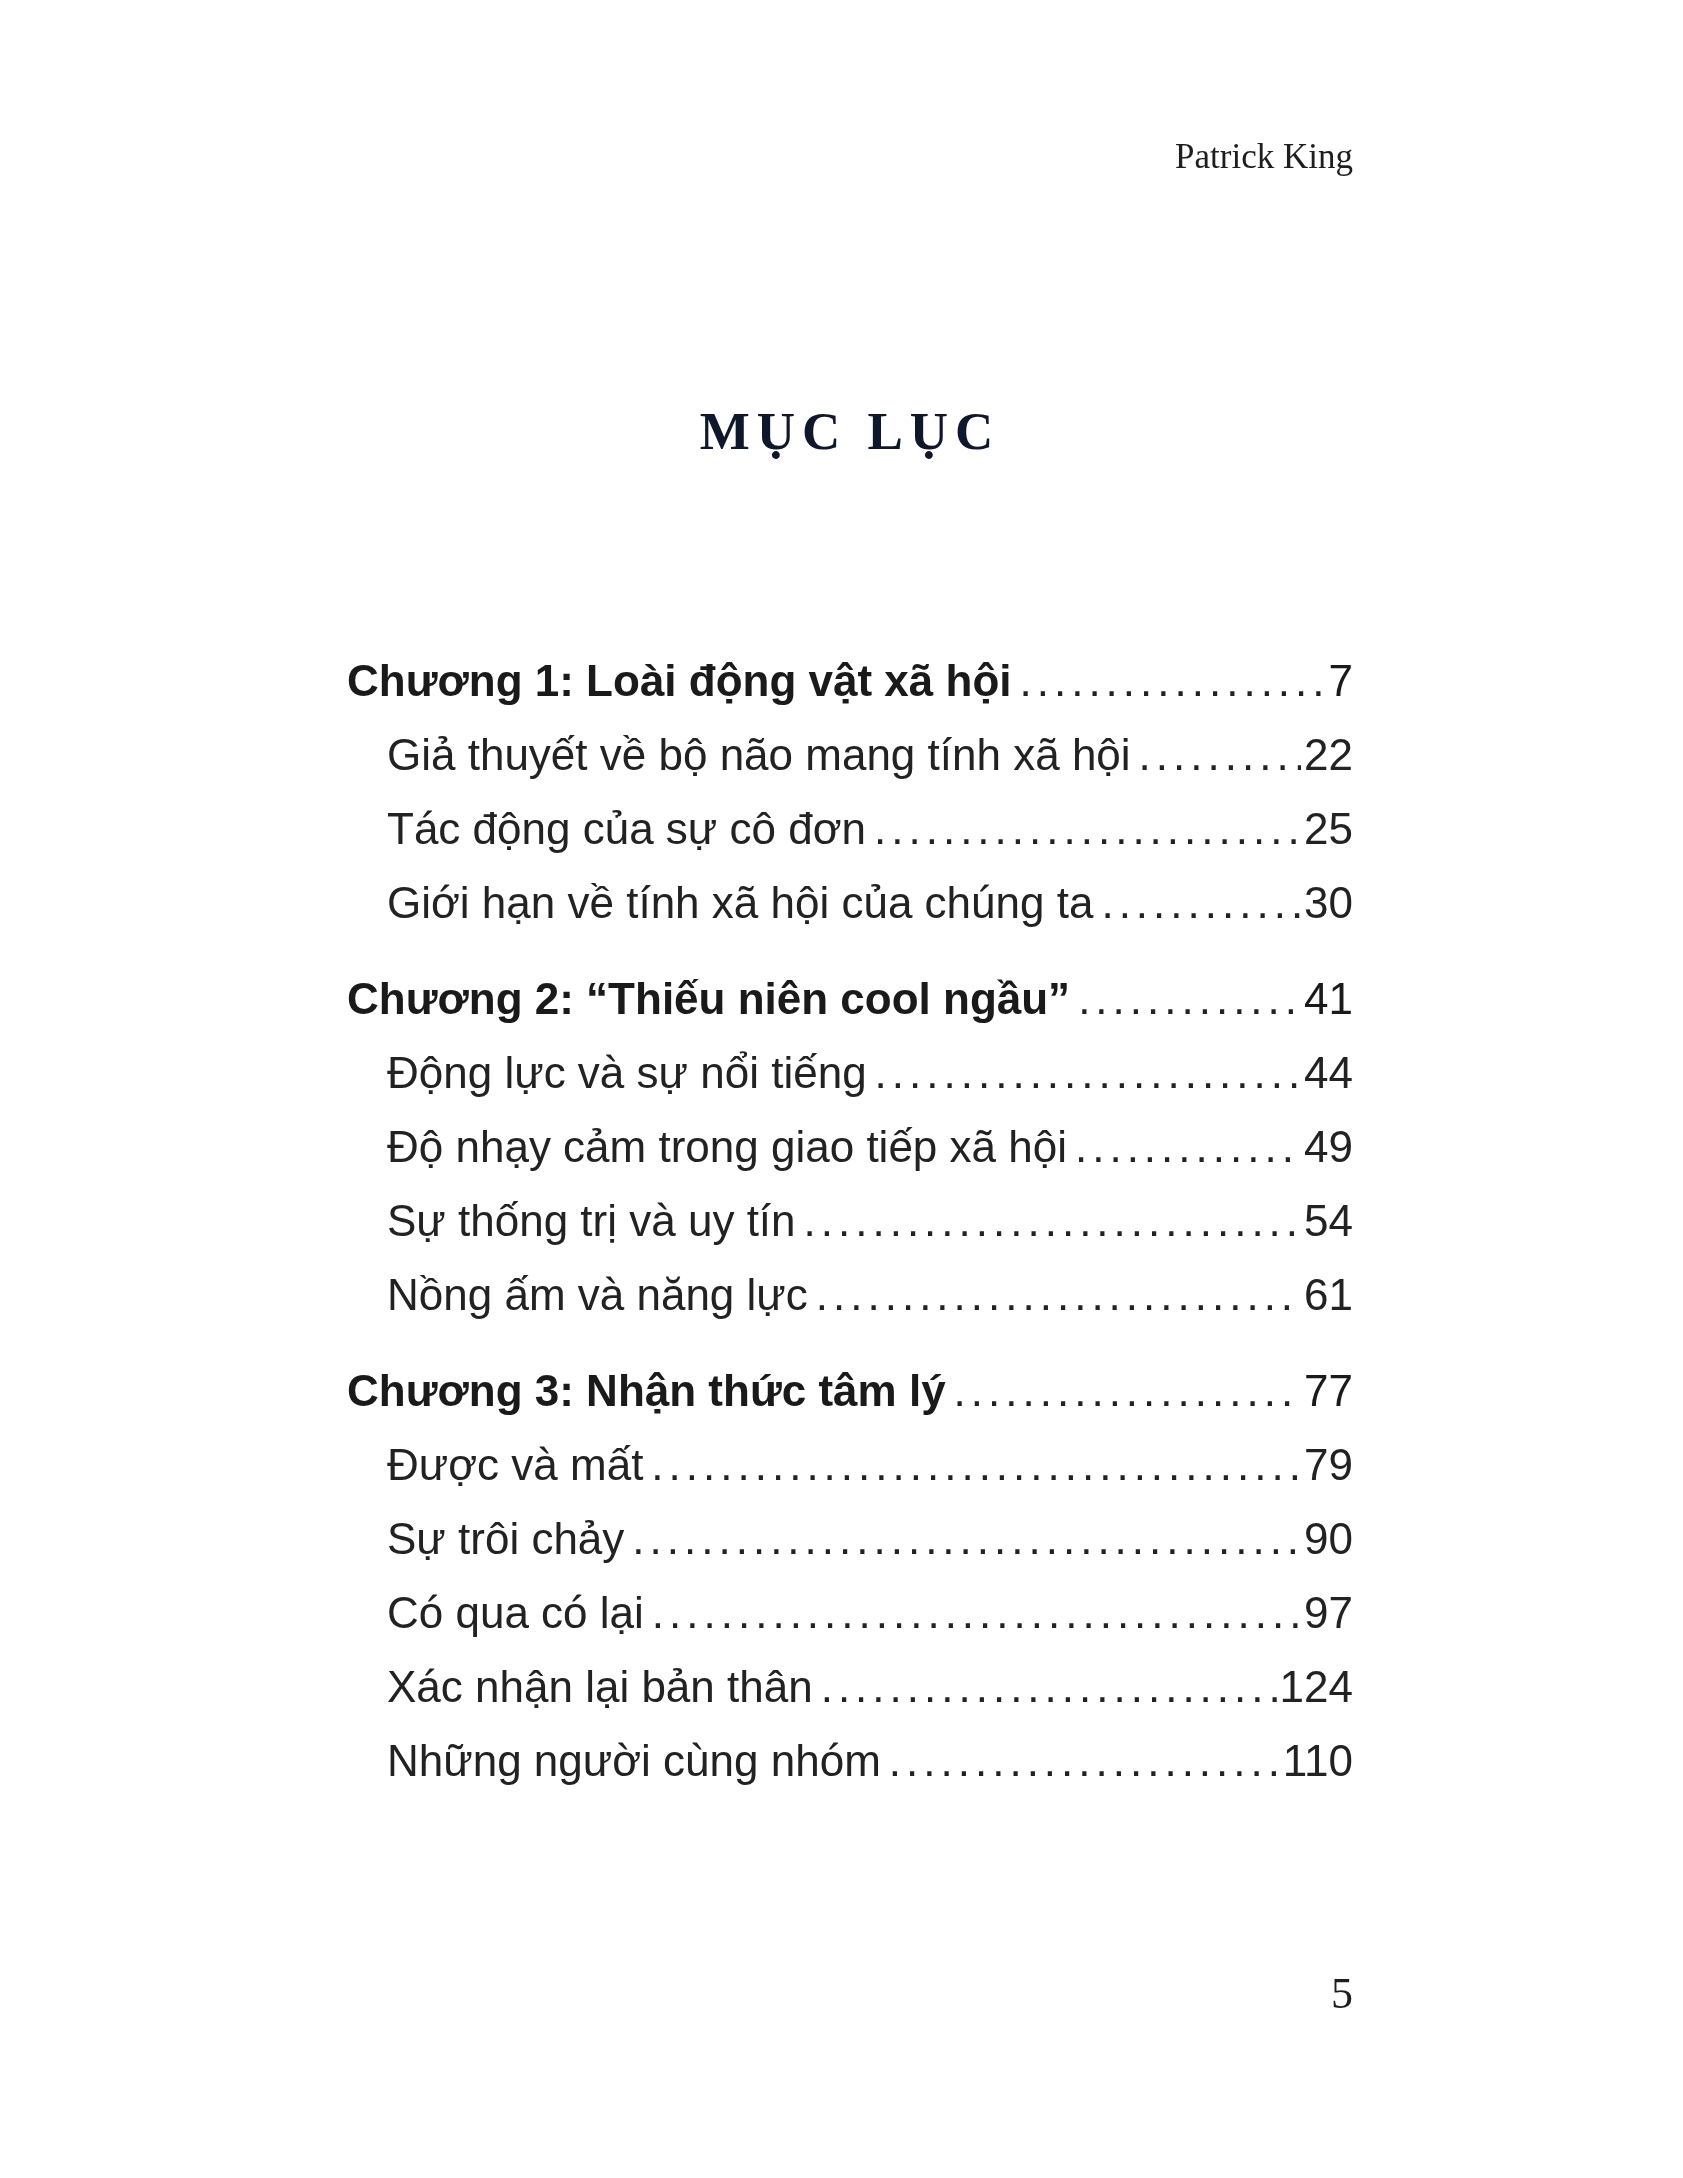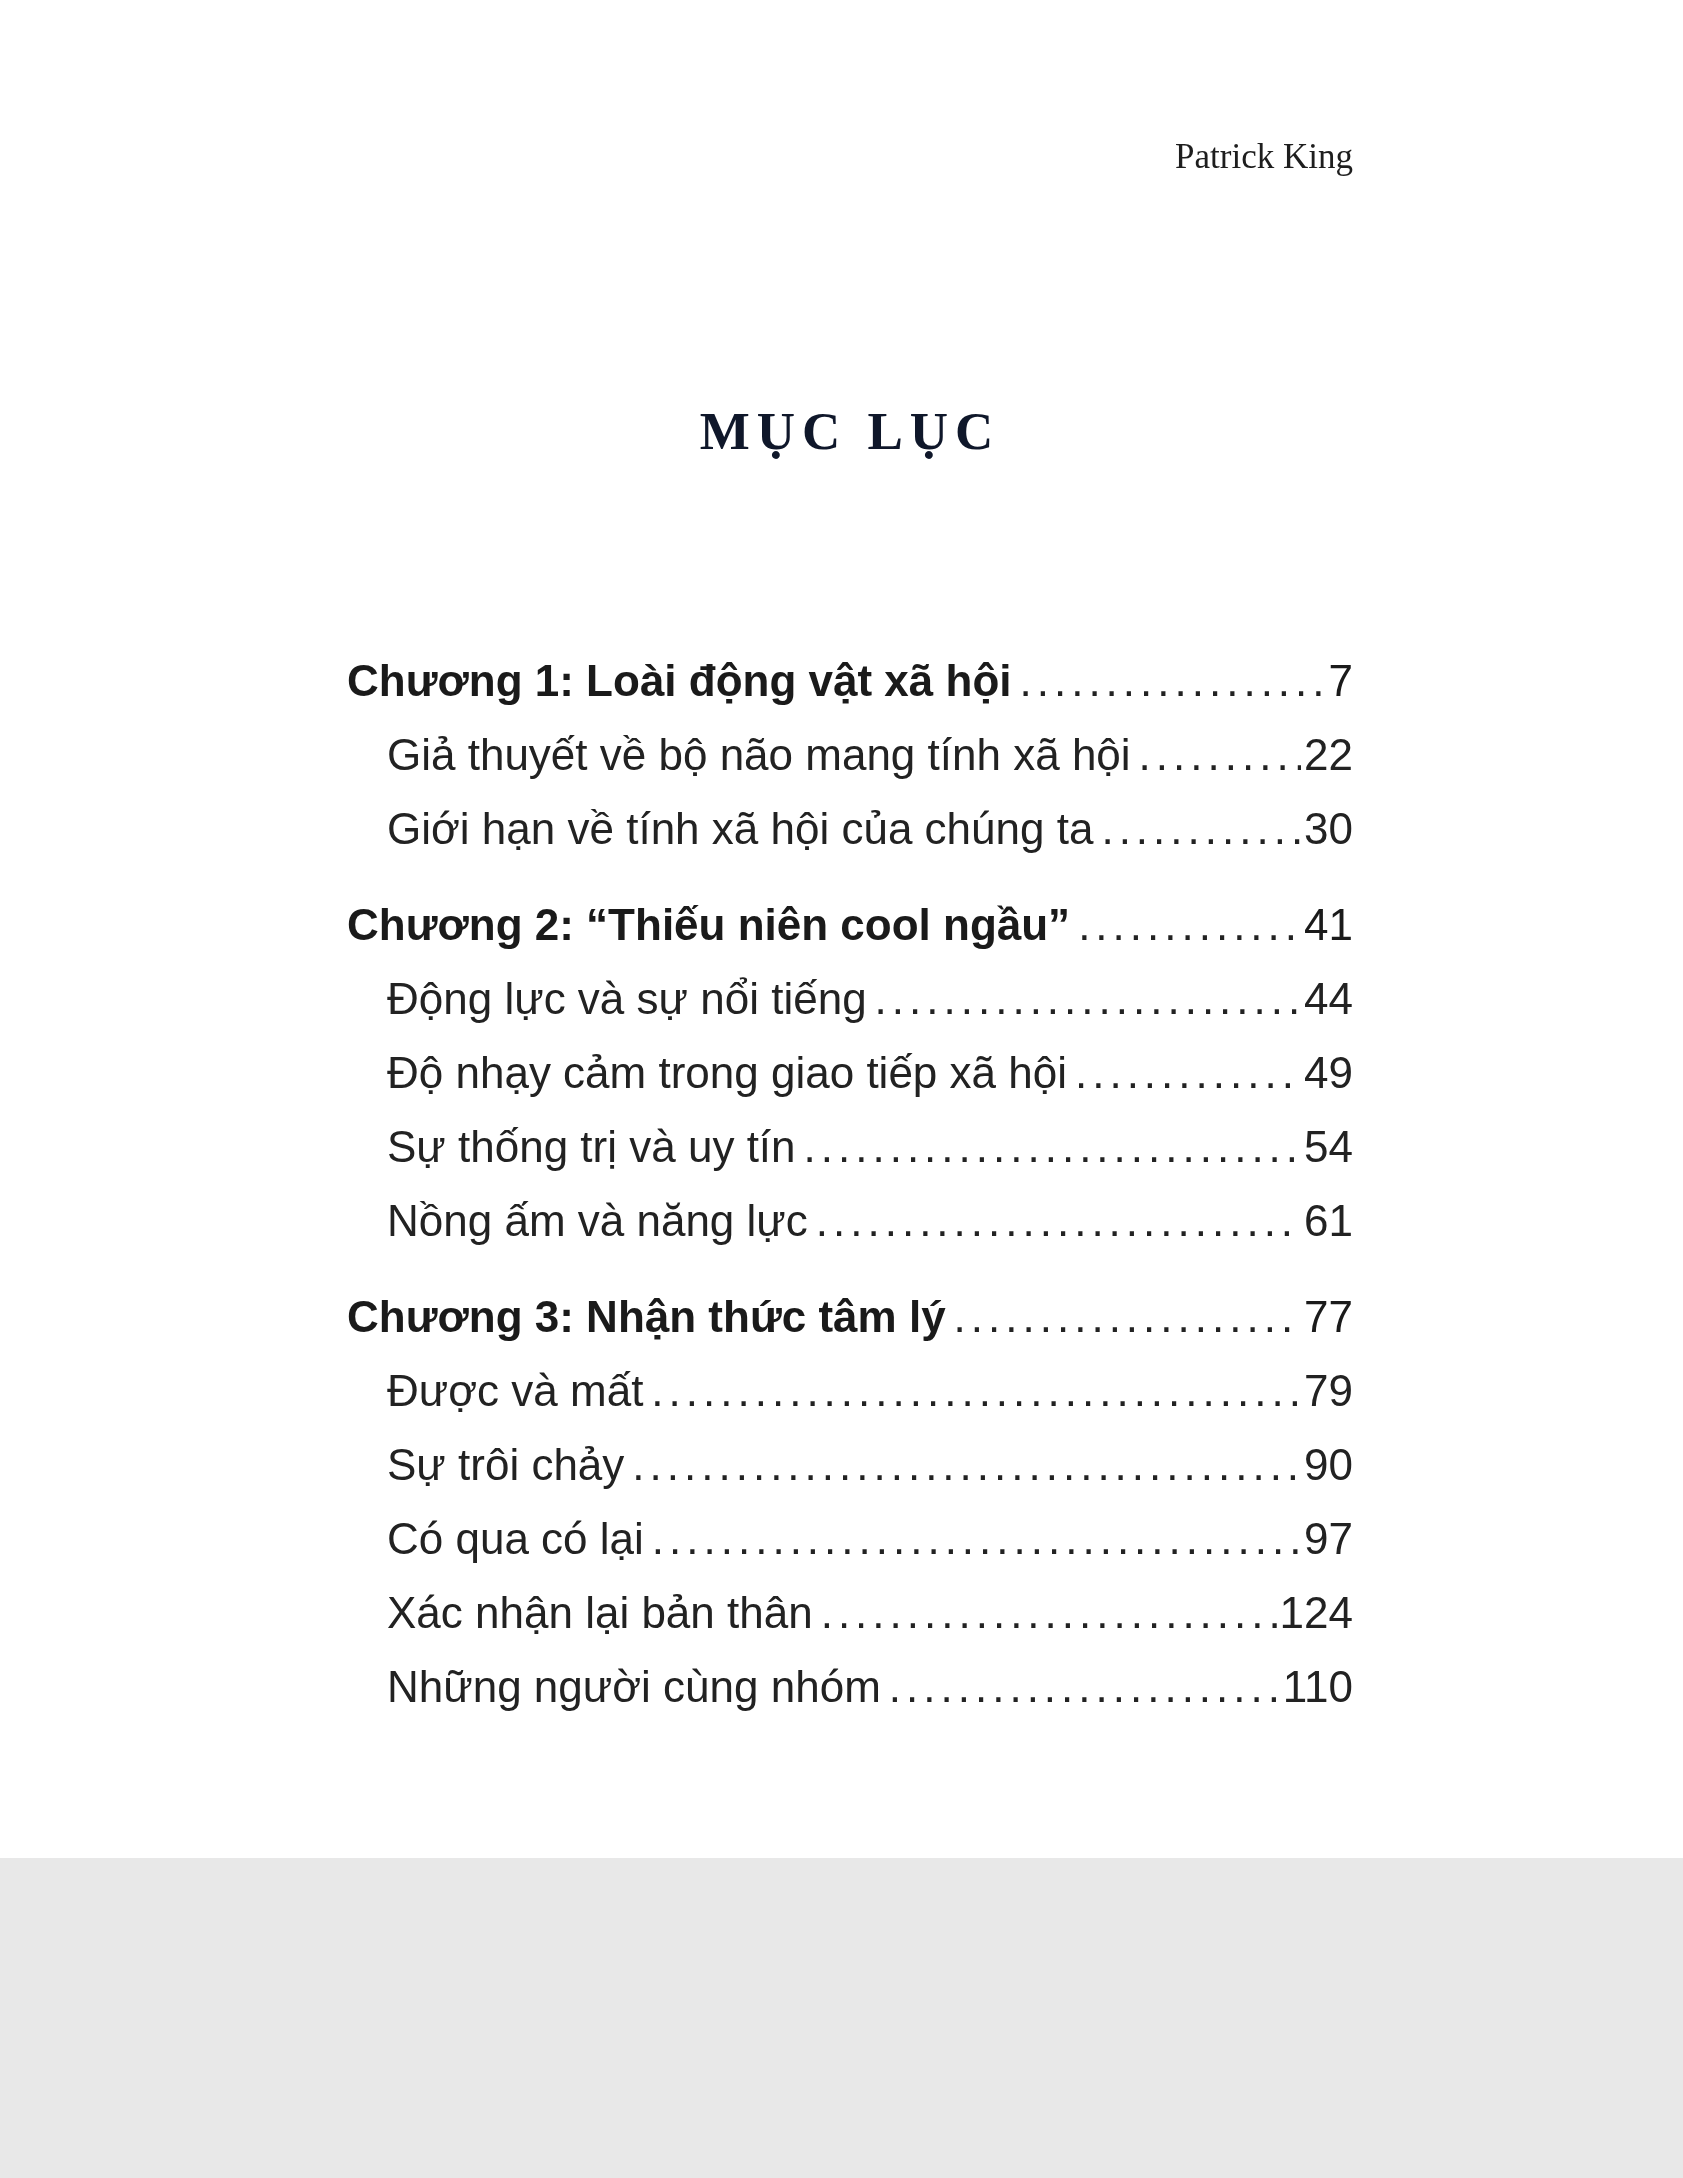--- a/index.html
+++ b/index.html
@@ -3,21 +3,21 @@
 <meta charset="utf-8">
 <style>
   html, body {
     margin: 0;
     padding: 0;
     background: #e8e8e8;
   }
   .page {
     position: relative;
     width: 1683px;
-    height: 1858px;
+    height: 2178px;
     background: #ffffff;
     font-family: "Liberation Sans", sans-serif;
     color: #1c1c1c;
     overflow: hidden;
   }
   .content-col {
     position: absolute;
     left: 347px;
     right: 330px;
     top: 0;
@@ -115,20 +115,25 @@
           <span class="toc-label">Chương 1: Loài động vật xã hội</span>
           <span class="toc-dots"></span>
           <span class="toc-page">7</span>
         </div>
         <div class="toc-entry sub">
           <span class="toc-label">Giả thuyết về bộ não mang tính xã hội</span>
           <span class="toc-dots"></span>
           <span class="toc-page">22</span>
         </div>
         <div class="toc-entry sub">
+          <span class="toc-label">Tác động của sự cô đơn</span>
+          <span class="toc-dots"></span>
+          <span class="toc-page">25</span>
+        </div>
+        <div class="toc-entry sub">
           <span class="toc-label">Giới hạn về tính xã hội của chúng ta</span>
           <span class="toc-dots"></span>
           <span class="toc-page">30</span>
         </div>
         <div class="toc-entry chapter">
           <span class="toc-label">Chương 2: “Thiếu niên cool ngầu”</span>
           <span class="toc-dots"></span>
           <span class="toc-page">41</span>
         </div>
         <div class="toc-entry sub">

